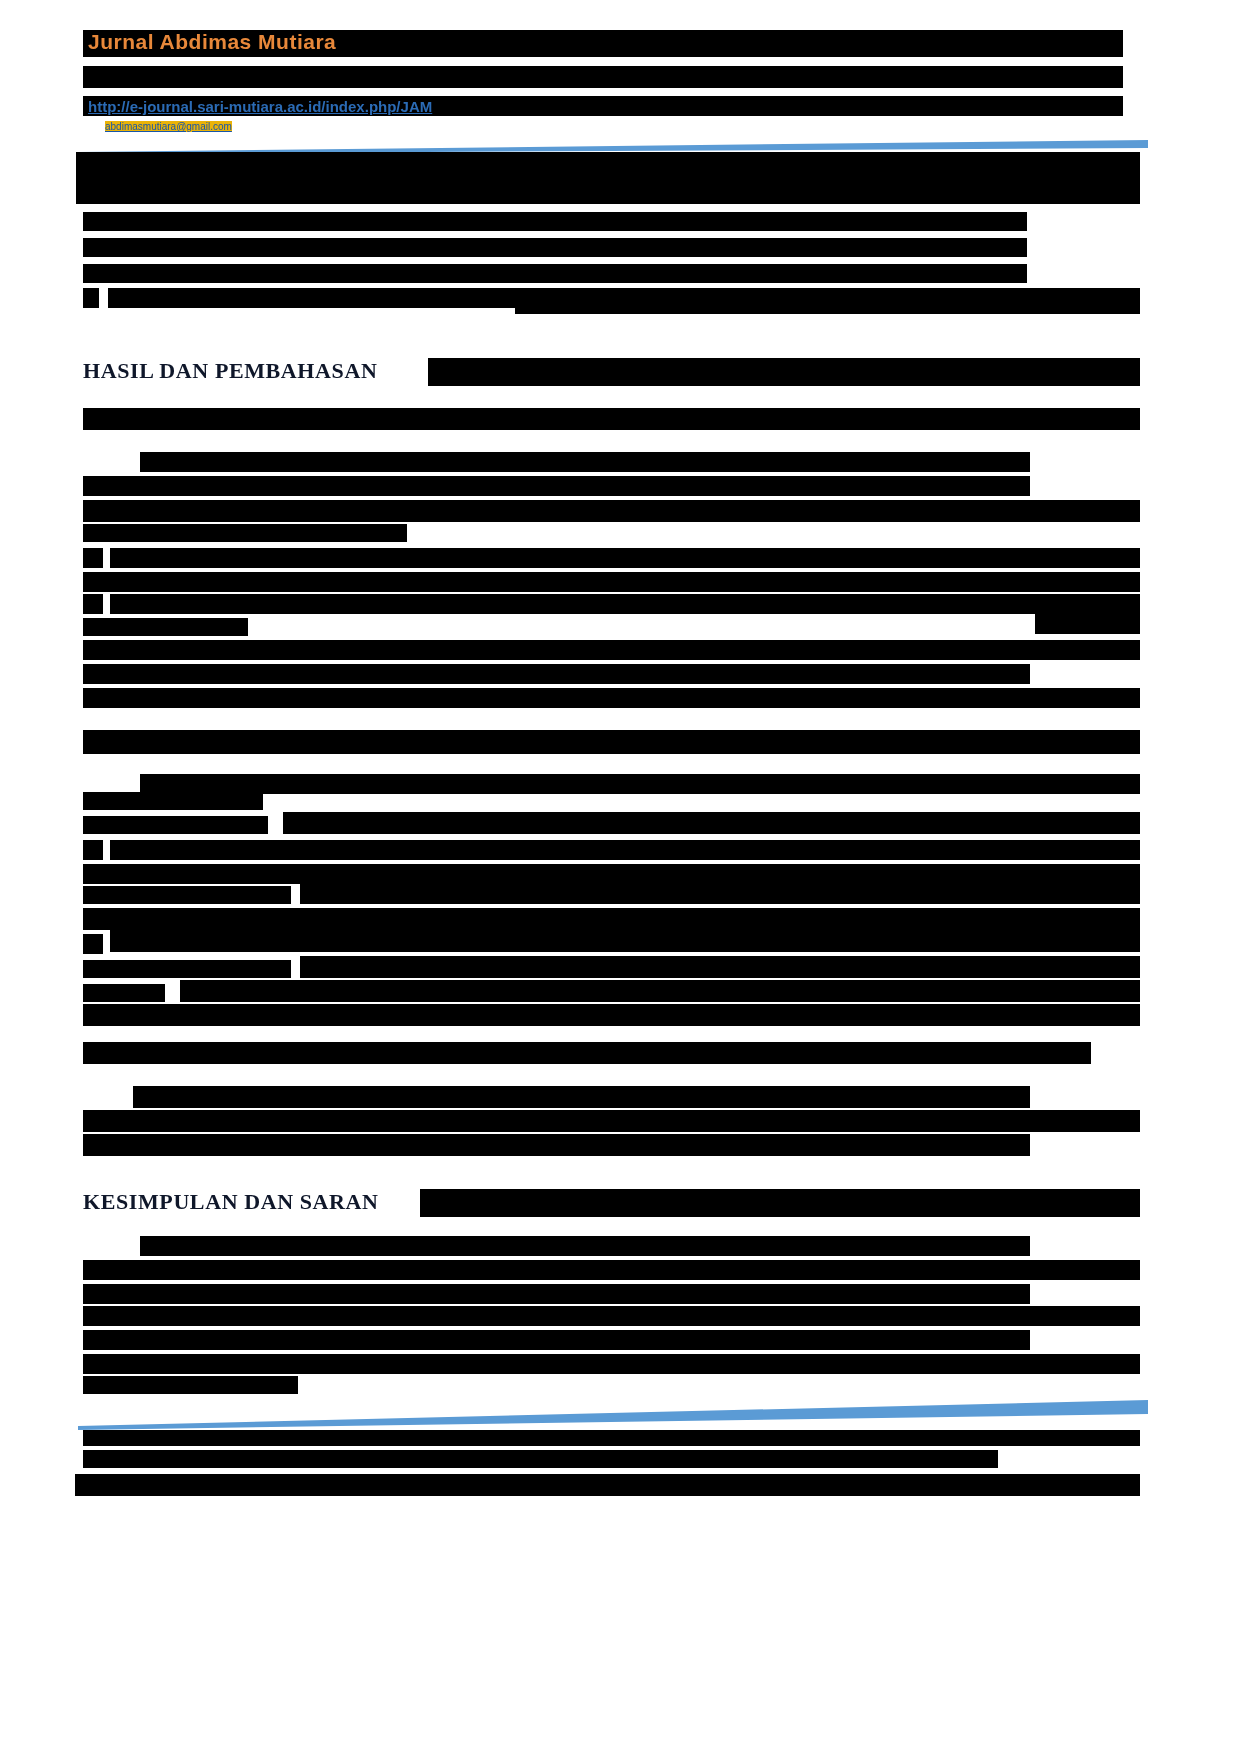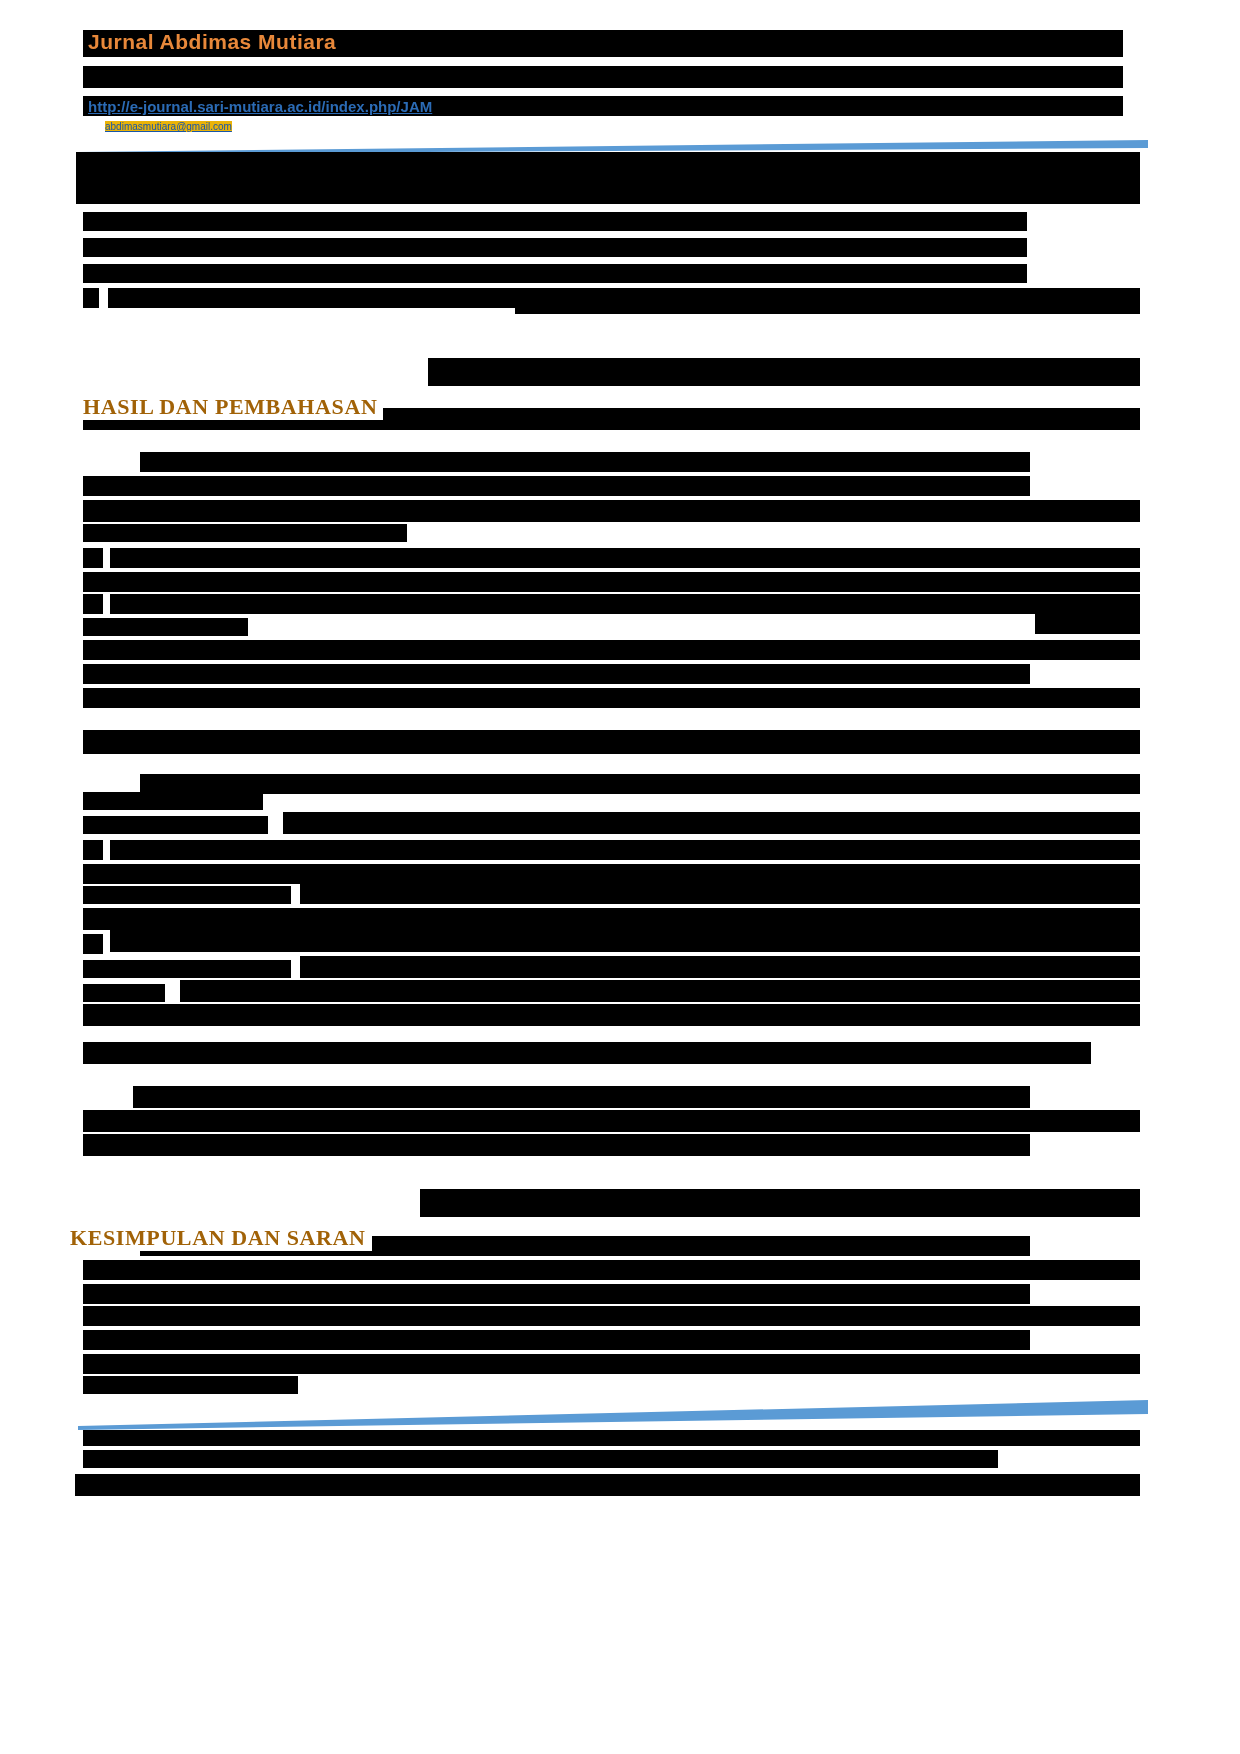--- a/index.html
+++ b/index.html
@@ -73,26 +73,25 @@
     position: absolute;
     background: #000000;
   }
   
   .section-heading {
     position: absolute;
     font-family: "Liberation Serif", serif;
     font-weight: bold;
     font-size: 22px;
     letter-spacing: 0.6px;
-    color: #a16207;
+    color: #0f172a;
     white-space: nowrap;
     z-index: 5;
     background: #ffffff;
     padding-right: 6px;
-    margin-top: 36px;
   }
   .footer-rule {
     position: absolute;
     left: 78px;
     top: 1400px;
     width: 1070px;
     height: 30px;
     overflow: hidden;
   }
 </style>
@@ -161,21 +160,21 @@
   <div class="bar" style="left:180px;top:980px;width:960px;height:22px;"></div>
   <div class="bar" style="left:83px;top:1004px;width:1057px;height:22px;"></div>
 
   <div class="bar" style="left:83px;top:1042px;width:1008px;height:22px;"></div>
 
   <div class="bar" style="left:133px;top:1086px;width:897px;height:22px;"></div>
   <div class="bar" style="left:83px;top:1110px;width:1057px;height:22px;"></div>
   <div class="bar" style="left:83px;top:1134px;width:947px;height:22px;"></div>
 
   <div class="bar" style="left:420px;top:1189px;width:720px;height:28px;"></div>
-  <div class="section-heading" style="left:70px;top:1189px;">KESIMPULAN DAN SARAN</div>
+  <div class="section-heading" style="left:83px;top:1189px;">KESIMPULAN DAN SARAN</div>
 
   <div class="bar" style="left:140px;top:1236px;width:890px;height:20px;"></div>
   <div class="bar" style="left:83px;top:1260px;width:1057px;height:20px;"></div>
   <div class="bar" style="left:83px;top:1284px;width:947px;height:20px;"></div>
   <div class="bar" style="left:83px;top:1306px;width:1057px;height:20px;"></div>
   <div class="bar" style="left:83px;top:1330px;width:947px;height:20px;"></div>
   <div class="bar" style="left:83px;top:1354px;width:1057px;height:20px;"></div>
   <div class="bar" style="left:83px;top:1376px;width:215px;height:18px;"></div>
 
   <div class="footer-rule">

